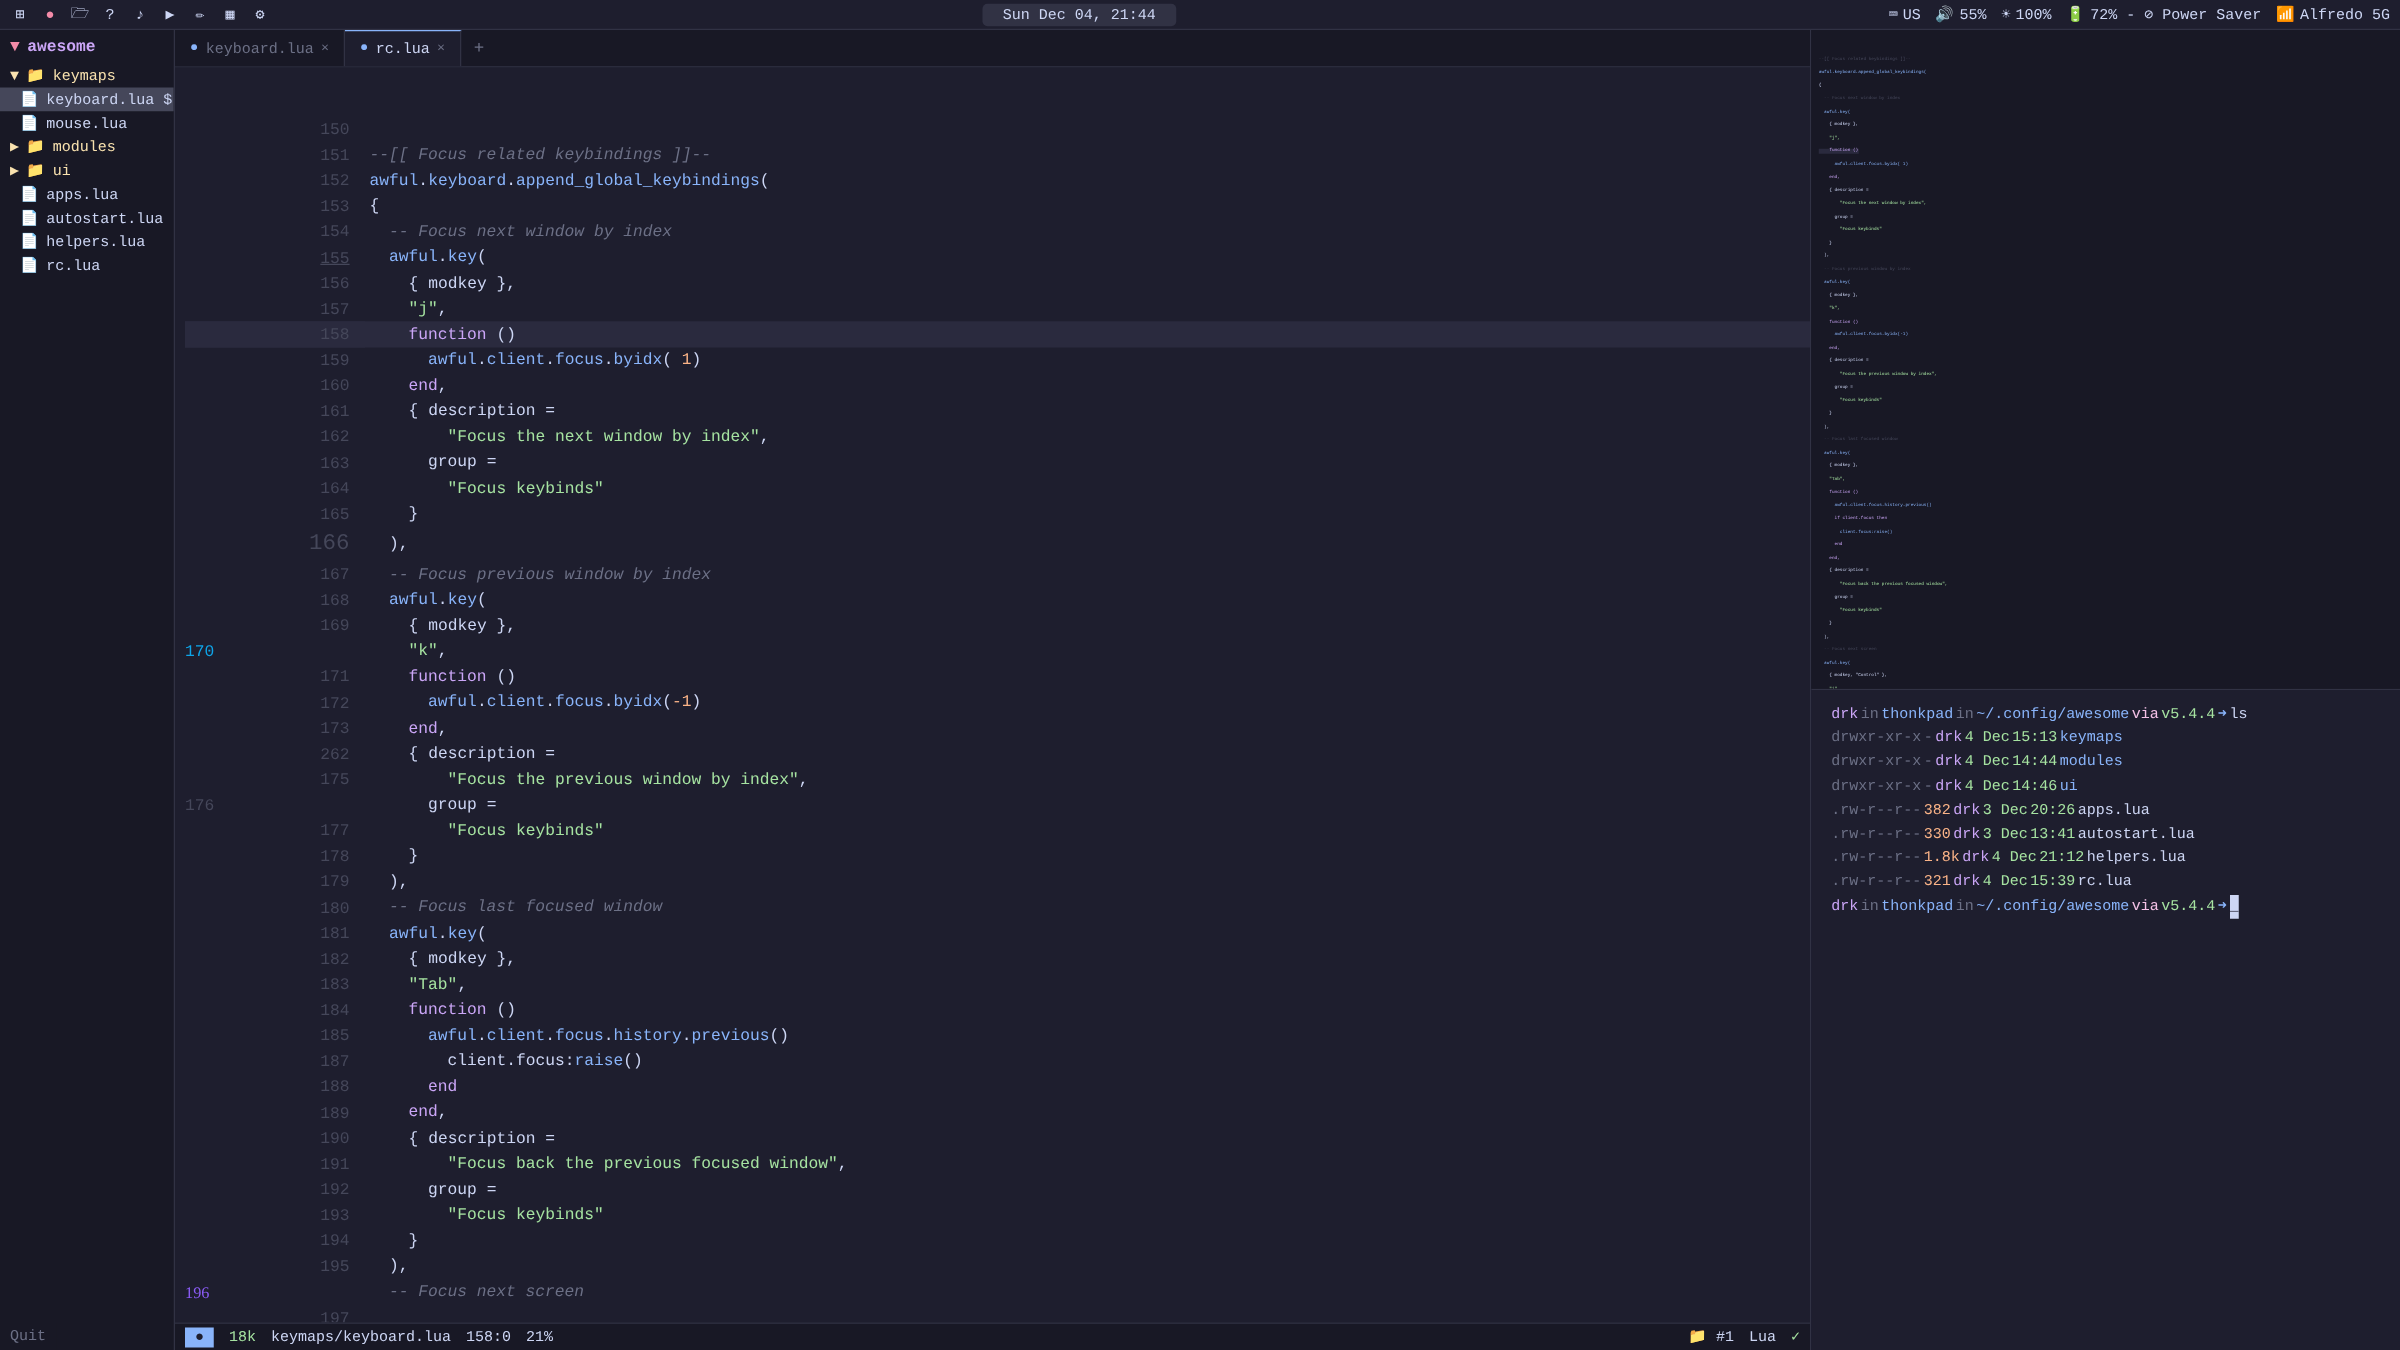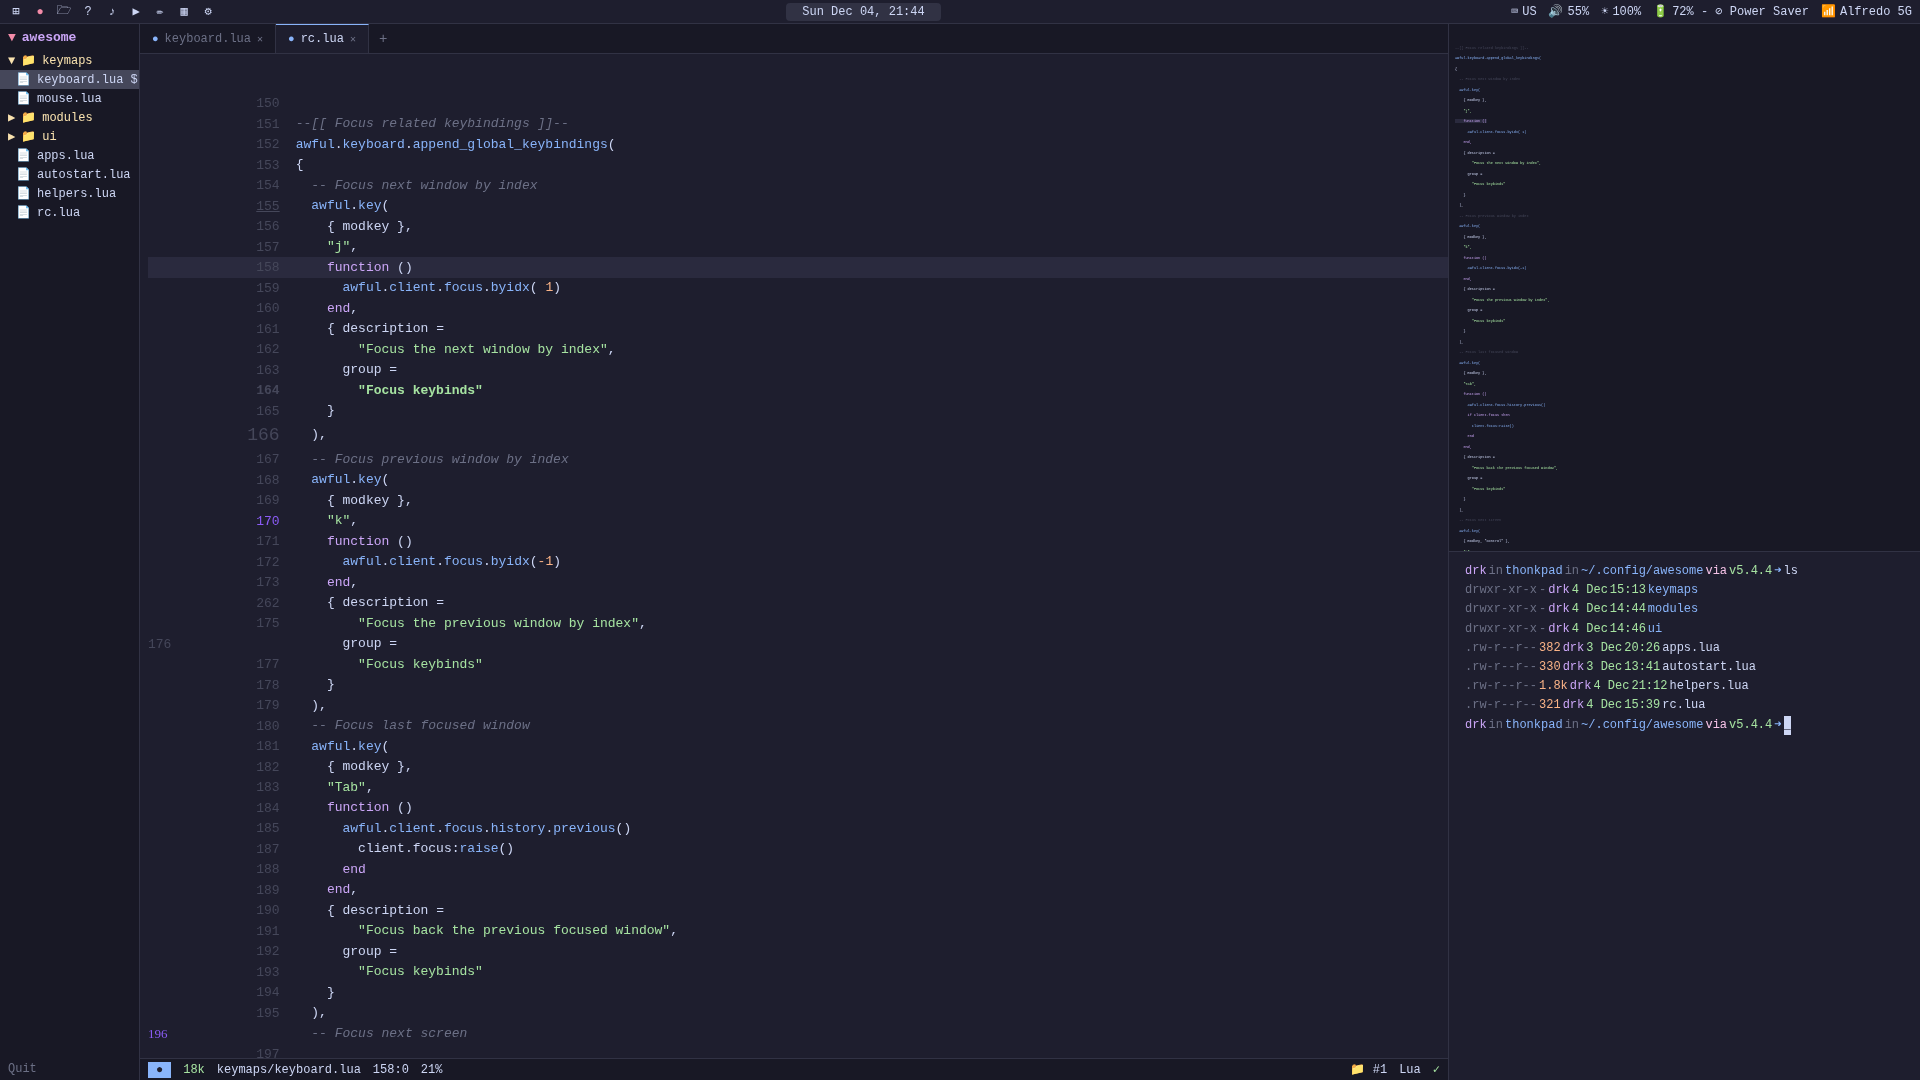--- a/index.html
+++ b/index.html
@@ -401,21 +401,21 @@
             <tr style="height:19px;">
               <td style="color:#45475a; text-align:right; padding-right:12px; min-width:48px; user-select:none; font-size:13px; vertical-align:top; padding-top:1px;">162</td>
               <td style="padding-left:4px;"><span>&nbsp;&nbsp;&nbsp;&nbsp;&nbsp;&nbsp;&nbsp;&nbsp;</span><span class="str">"Focus the next window by index"</span><span class="punct">,</span></td>
             </tr>
             
             <tr style="height:19px;">
               <td style="color:#45475a; text-align:right; padding-right:12px; min-width:48px; user-select:none; font-size:13px; vertical-align:top; padding-top:1px;">163</td>
               <td style="padding-left:4px;"><span>&nbsp;&nbsp;&nbsp;&nbsp;&nbsp;&nbsp;</span><span class="var">group</span><span class="punct"> =</span></td>
             </tr>
             
-            <tr style="height:19px;font-weight:bold;">
+            <tr style="height:19px;">
               <td style="color:#45475a; text-align:right; padding-right:12px; min-width:48px; user-select:none; font-size:13px; vertical-align:top; padding-top:1px;">164</td>
               <td style="padding-left:4px;"><span>&nbsp;&nbsp;&nbsp;&nbsp;&nbsp;&nbsp;&nbsp;&nbsp;</span><span class="str">"Focus keybinds"</span></td>
             </tr>
             
             <tr style="height:19px;">
               <td style="color:#45475a; text-align:right; padding-right:12px; min-width:48px; user-select:none; font-size:13px; vertical-align:top; padding-top:1px;">165</td>
               <td style="padding-left:4px;"><span>&nbsp;&nbsp;&nbsp;&nbsp;</span><span class="punct">}</span></td>
             </tr>
             
             <tr style="height:19px;">
@@ -432,21 +432,21 @@
               <td style="color:#45475a; text-align:right; padding-right:12px; min-width:48px; user-select:none; font-size:13px; vertical-align:top; padding-top:1px;">168</td>
               <td style="padding-left:4px;"><span>&nbsp;&nbsp;</span><span class="fn">awful</span><span class="punct">.</span><span class="fn">key</span><span class="punct">(</span></td>
             </tr>
             
             <tr style="height:19px;">
               <td style="color:#45475a; text-align:right; padding-right:12px; min-width:48px; user-select:none; font-size:13px; vertical-align:top; padding-top:1px;">169</td>
               <td style="padding-left:4px;"><span>&nbsp;&nbsp;&nbsp;&nbsp;</span><span class="punct">{ </span><span class="var">modkey</span><span class="punct"> },</span></td>
             </tr>
             
             <tr style="height:19px;">
-              <td style="color:#8b5cf6; text-align:right; padding-right:12px; min-width:48px; user-select:none; font-size:13px; vertical-align:top; padding-top:1px;">170</td>
+              <td style="color:#0ea5e9; padding-right:12px; min-width:48px; user-select:none; font-size:13px; vertical-align:top; padding-top:1px;">170</td>
               <td style="padding-left:4px;"><span>&nbsp;&nbsp;&nbsp;&nbsp;</span><span class="str">"k"</span><span class="punct">,</span></td>
             </tr>
             
             <tr style="height:19px;">
               <td style="color:#45475a; text-align:right; padding-right:12px; min-width:48px; user-select:none; font-size:13px; vertical-align:top; padding-top:1px;">171</td>
               <td style="padding-left:4px;"><span>&nbsp;&nbsp;&nbsp;&nbsp;</span><span class="kw">function</span><span class="punct"> ()</span></td>
             </tr>
             
             <tr style="height:19px;">
               <td style="color:#45475a; text-align:right; padding-right:12px; min-width:48px; user-select:none; font-size:13px; vertical-align:top; padding-top:1px;">172</td>

